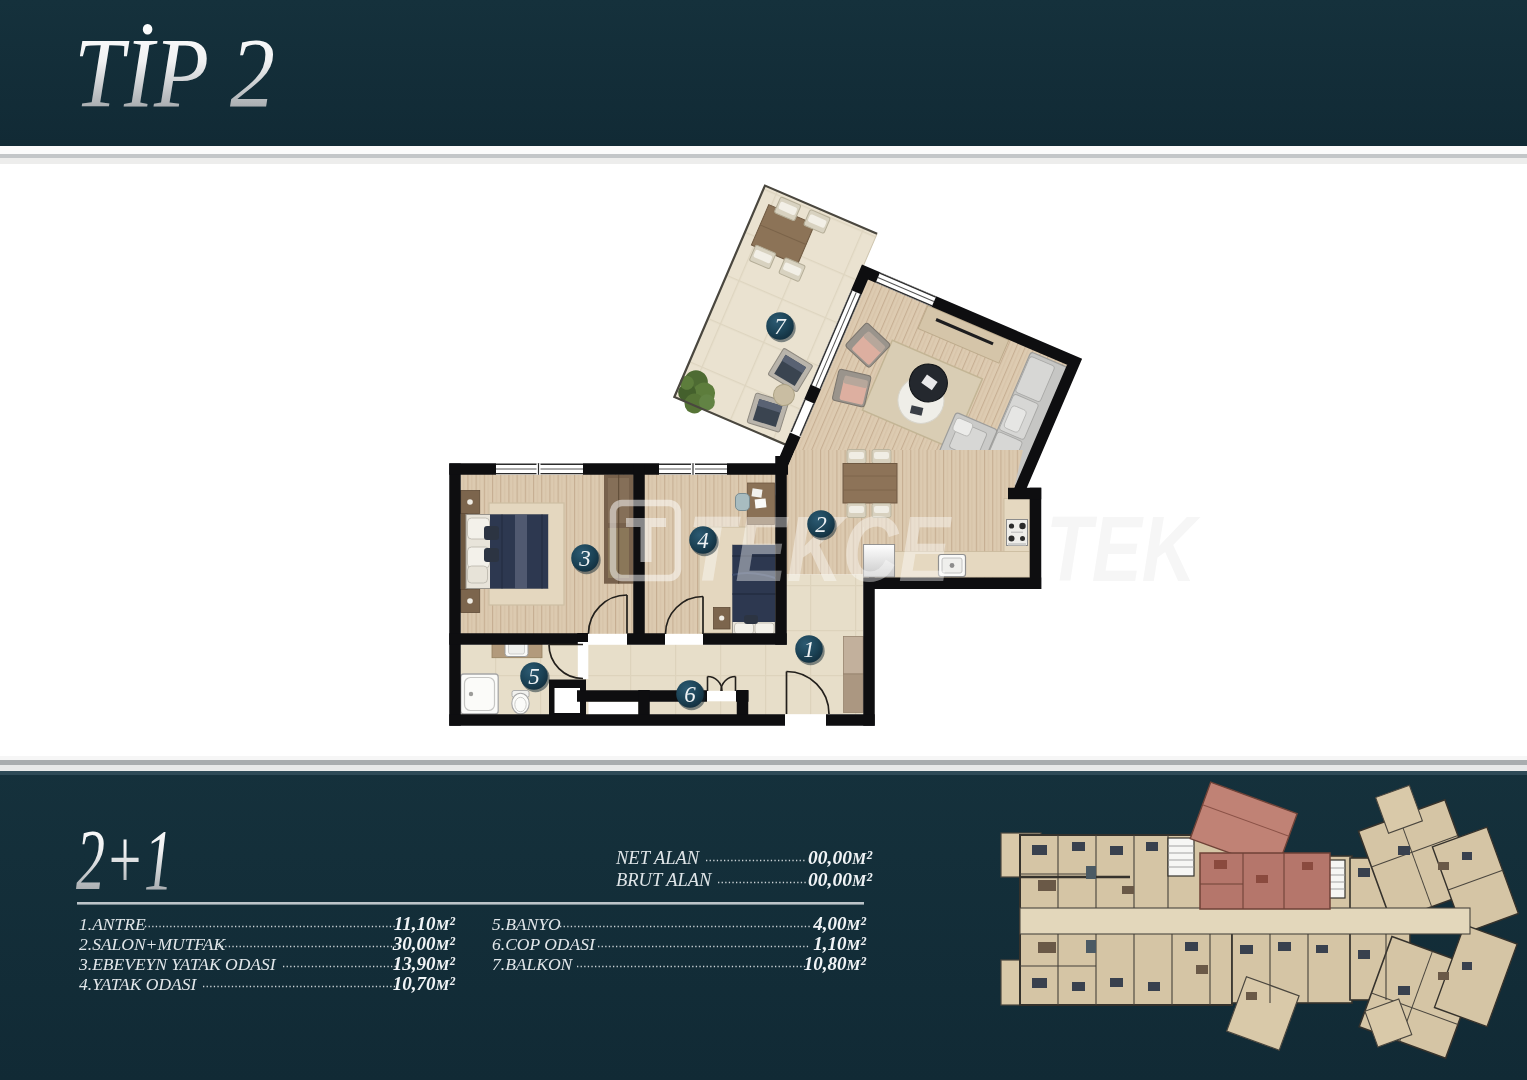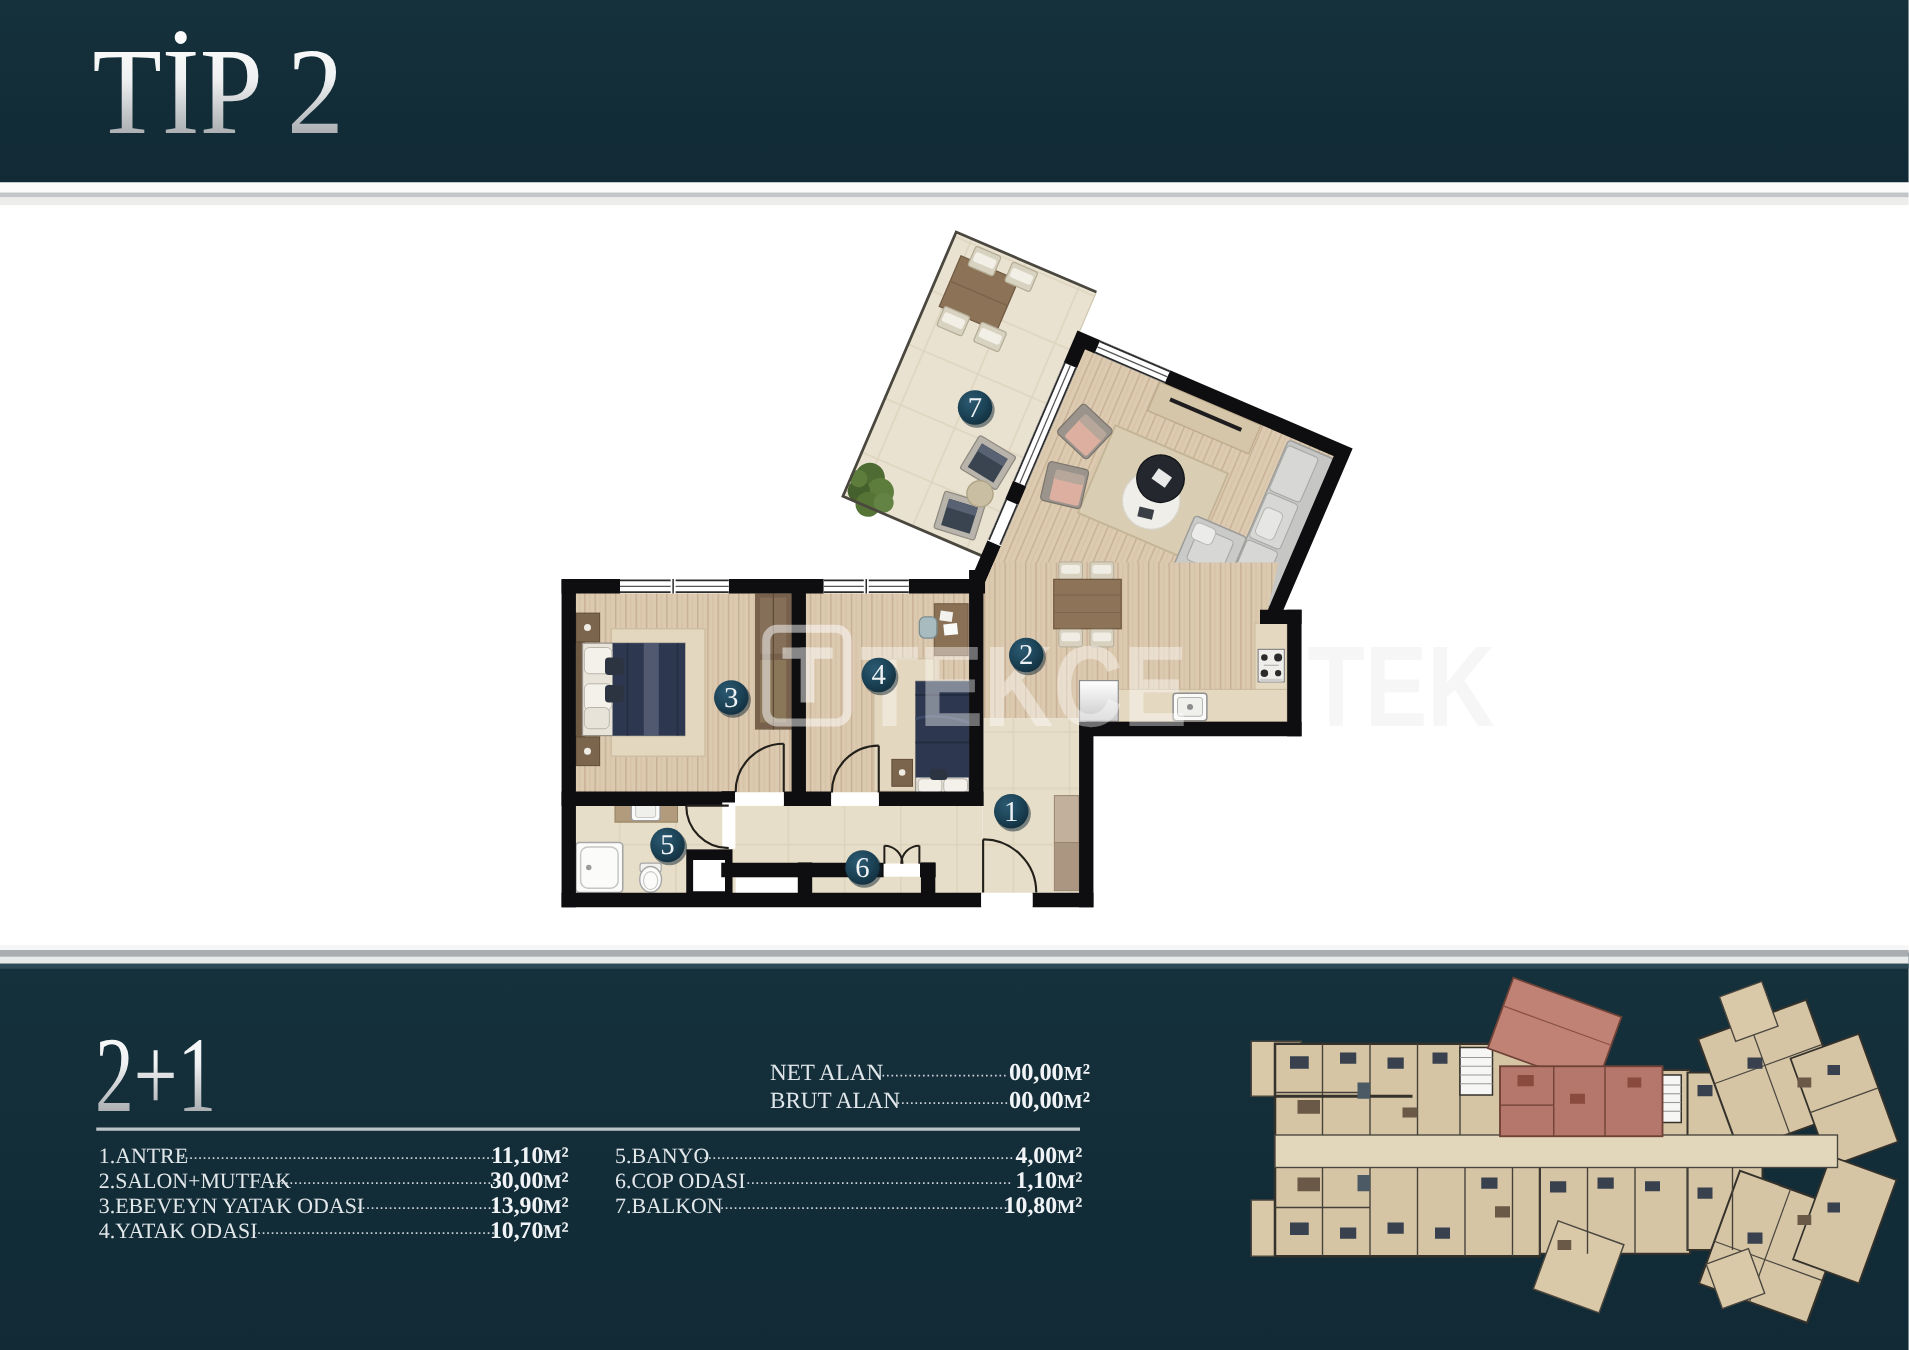--- a/index.html
+++ b/index.html
@@ -1,15 +1,15 @@
 <!DOCTYPE html>
 <html><head><meta charset="utf-8">
 <style>
 html,body{margin:0;padding:0;background:#fff;}
-#page{position:relative;width:1527px;height:1080px;overflow:hidden;font-family:"Liberation Serif",serif;}
+#page{position:relative;width:1527px;height:1080px;overflow:hidden;font-family:"Liberation Serif",serif;font-style:italic;}
 svg{display:block;} *{-webkit-font-smoothing:antialiased;}
 </style></head><body>
 <div id="page">
 <svg width="1527" height="1080" viewBox="0 0 1527 1080" xmlns="http://www.w3.org/2000/svg">
 <defs>
 <linearGradient id="silver" x1="0" y1="0" x2="0" y2="1">
  <stop offset="0" stop-color="#ffffff"></stop>
           <stop offset="0.40" stop-color="#f0f1f2"></stop>
  <stop offset="0.72" stop-color="#b9bdc0"></stop>
           <stop offset="1" stop-color="#8d9194"></stop>

